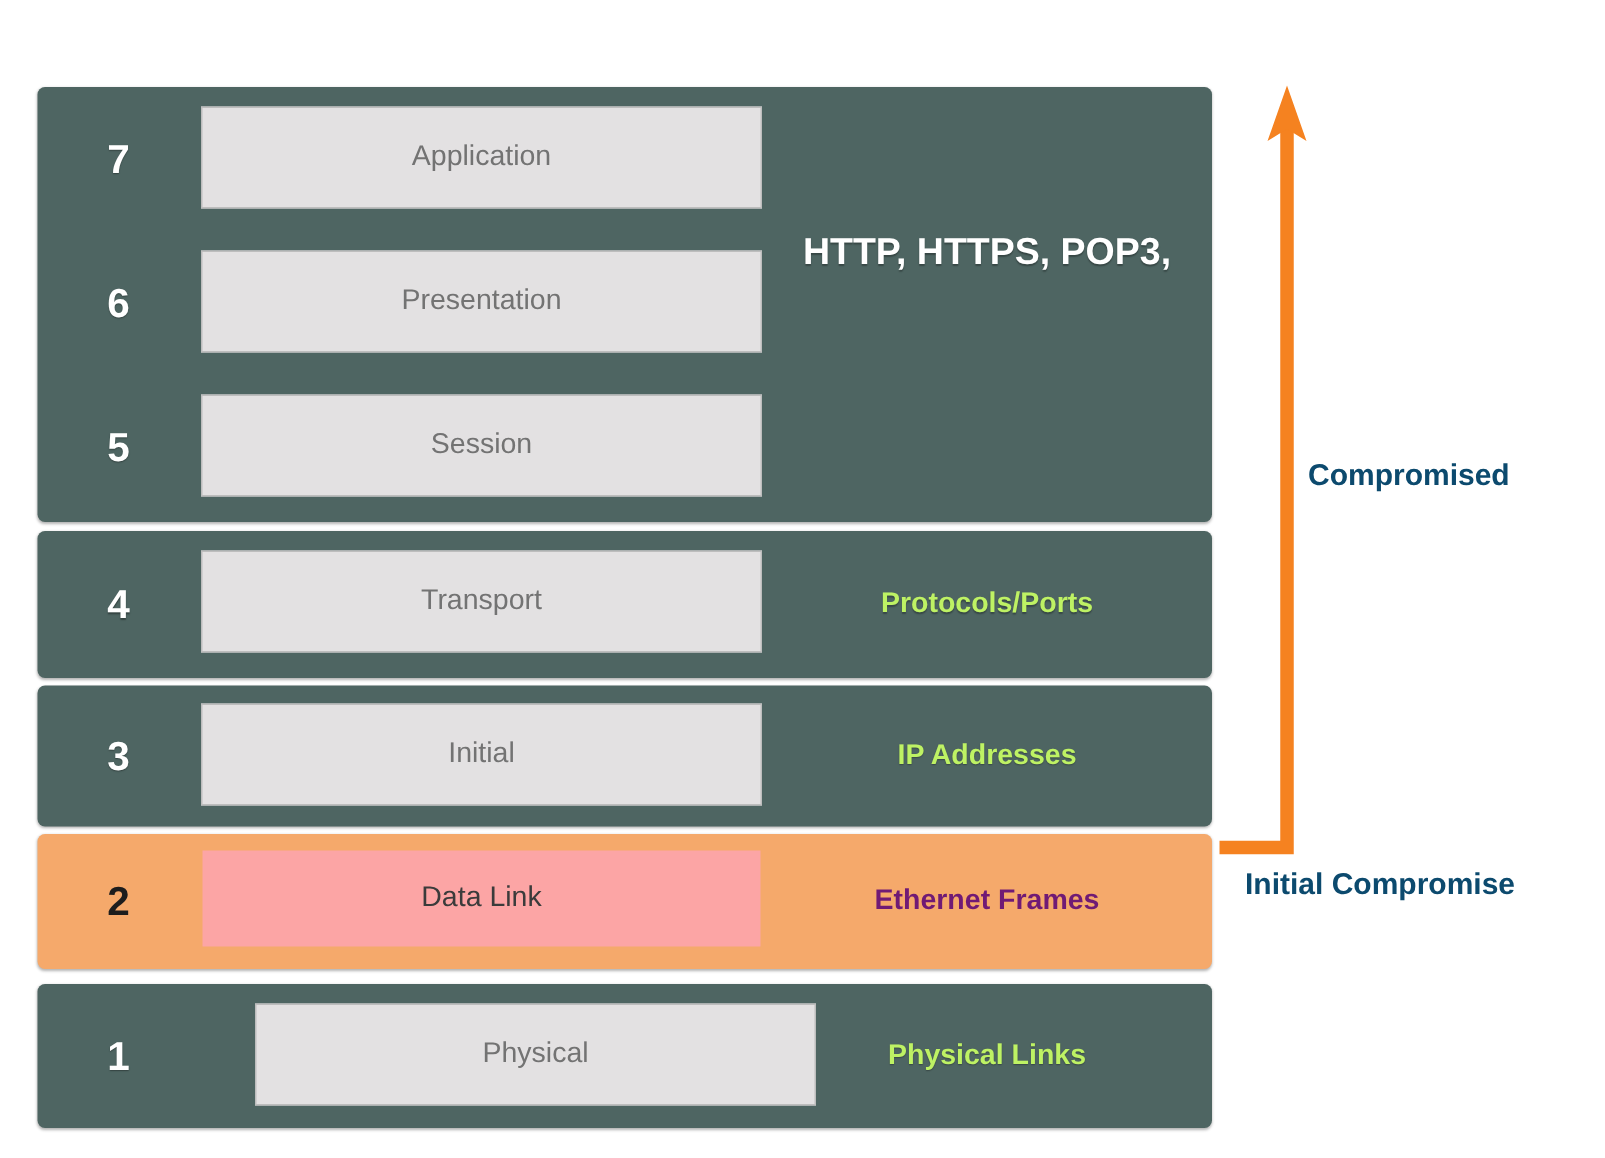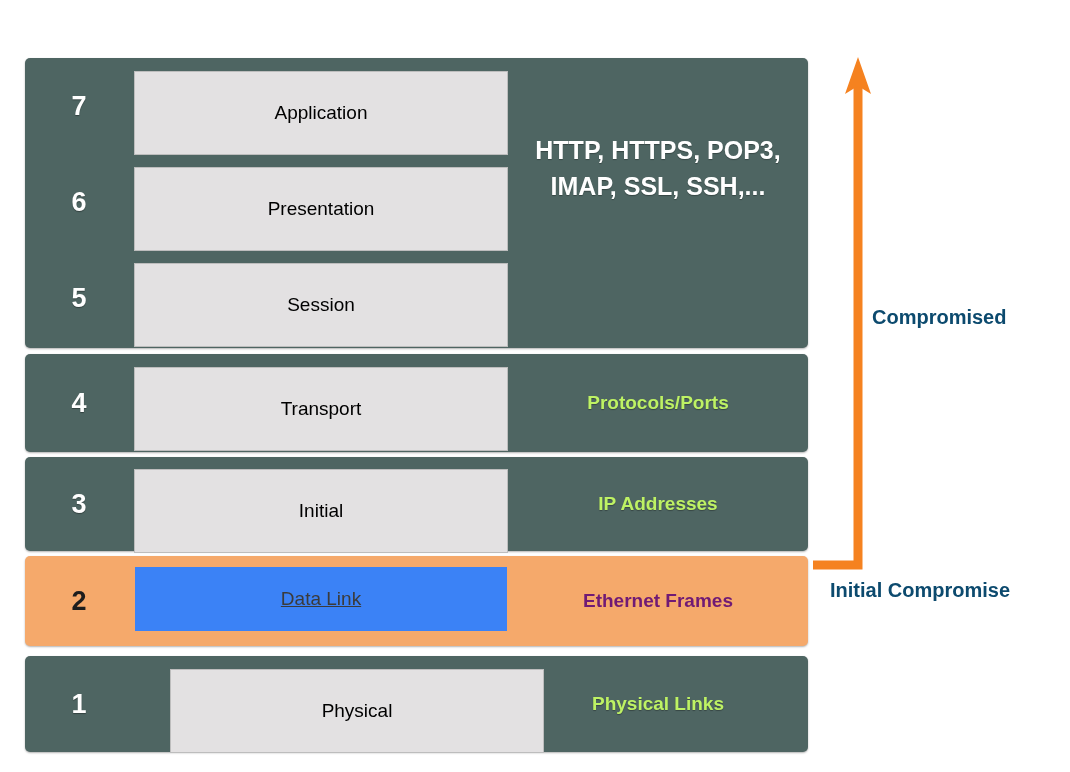--- a/index.html
+++ b/index.html
@@ -61,36 +61,35 @@
   }
   .layer-num.dark {
     color: #1d1d1d;
     text-shadow: none;
   }
   .layer-name-box {
     position: absolute;
     left: 109px;
     top: 13px;
     width: 374px;
-    height: 84px;
+    height: 68px;
     background: #E3E1E2;
     border: 1px solid #bdbdbd;
     box-sizing: border-box;
     display: flex;
     align-items: center;
     justify-content: center;
-    color: #000000;
+    color: #737373;
     font-size: 19px;
     font-weight: normal;
   }
   .layer-name-box.ghost {
-    background: #3b82f6;
+    background: #fca5a5;
     border-color: #F5A96B;
     color: #3b3b3b;
-    text-decoration: underline;
   }
   .layer-note {
     position: absolute;
     left: 483px;
     top: 0;
     width: 300px;
     height: 96px;
     display: flex;
     align-items: center;
     justify-content: center;
@@ -184,21 +183,20 @@
     </div>
 
     <div class="layer-row" id="row-5">
       <div class="layer-num">5</div>
       <div class="layer-name-box">Session</div>
     </div>
 
     <div id="upper-note">
       <div>
         <div>HTTP, HTTPS, POP3,</div>
-        <div>IMAP, SSL, SSH,...</div>
       </div>
     </div>
 
   </div>
 
   <div class="block teal" id="block-layer4">
     <div class="layer-row">
       <div class="layer-num">4</div>
       <div class="layer-name-box">Transport</div>
       <div class="layer-note">Protocols/Ports</div>

